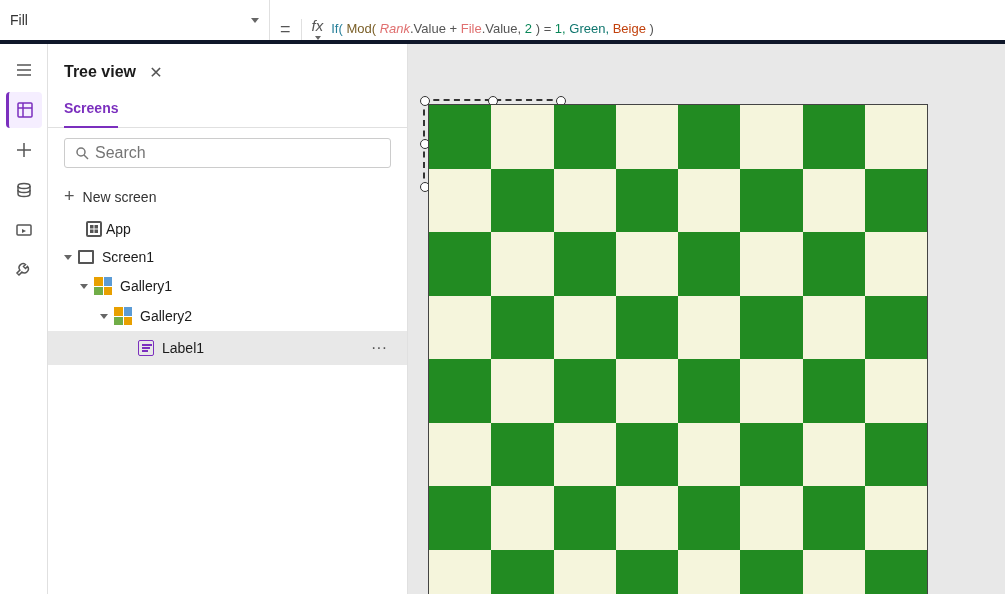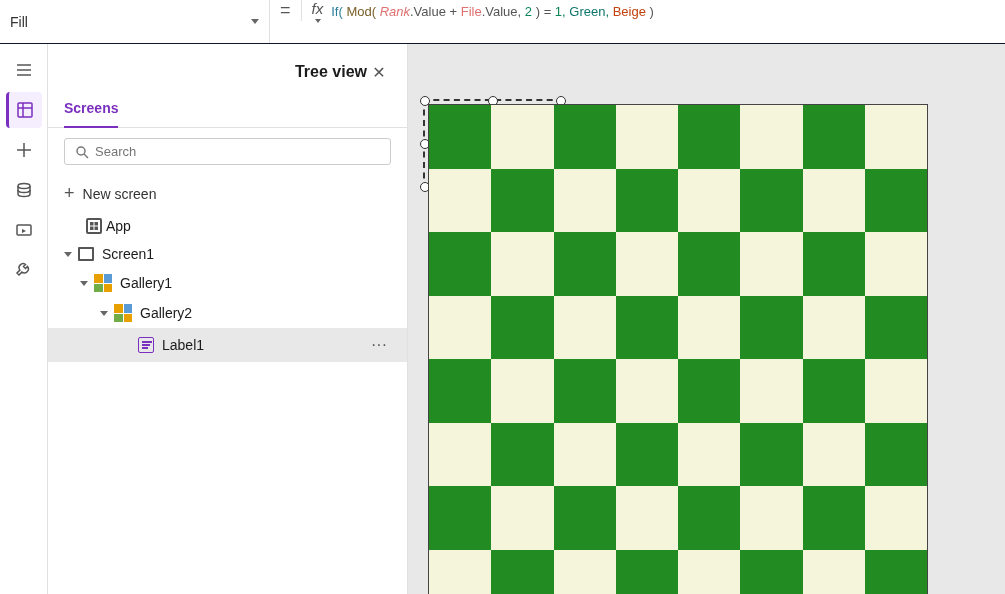--- a/index.html
+++ b/index.html
@@ -1,24 +1,24 @@
 <!DOCTYPE html>
 <html><head>
   <meta charset="utf-8">
   <style>
     * { box-sizing: border-box; margin: 0; padding: 0; }
     body { font-family: 'Segoe UI', Arial, sans-serif; font-size: 14px; background: #f3f3f3; display: flex; flex-direction: column; width: 1005px; height: 594px; overflow: hidden; }
 
     
     .top-bar {
       display: flex;
-      align-items: flex-start;
+      align-items: flex-end;
       height: 44px;
       background: #fff;
-      border-bottom: 1px solid #0f172a;
+      border-bottom: 4px solid #0f172a;
       flex-shrink: 0;
     }
     .fill-dropdown {
       display: flex;
       align-items: center;
       height: 100%;
       padding: 0 10px;
       border-right: 1px solid #e0e0e0;
       min-width: 270px;
       gap: 6px;
@@ -107,22 +107,23 @@
       width: 360px;
       background: #fff;
       border-right: 1px solid #e0e0e0;
       display: flex;
       flex-direction: column;
       flex-shrink: 0;
     }
     .tree-header {
       display: flex;
       align-items: center;
-      justify-content: flex-end;
+      justify-content: flex-start;
       padding: 16px 16px 8px 16px;
+      gap: 8px;
     }
     .tree-title {
       font-size: 16px;
       font-weight: 600;
       color: #1b1b1b;
     }
     .close-btn {
       cursor: pointer;
       color: #555;
       font-size: 16px;
@@ -156,21 +157,21 @@
       display: flex;
       align-items: center;
       border: 1px solid #ccc;
       border-radius: 3px;
       padding: 5px 10px;
       gap: 6px;
     }
     .search-box input {
       border: none;
       outline: none;
-      font-size: 13px;
+      font-size: 16px;
       color: #555;
       flex: 1;
       background: transparent;
     }
     .search-icon-svg { width: 14px; height: 14px; fill: none; stroke: #777; stroke-width: 2; }
 
     .new-screen-btn {
       display: flex;
       align-items: center;
       gap: 8px;

